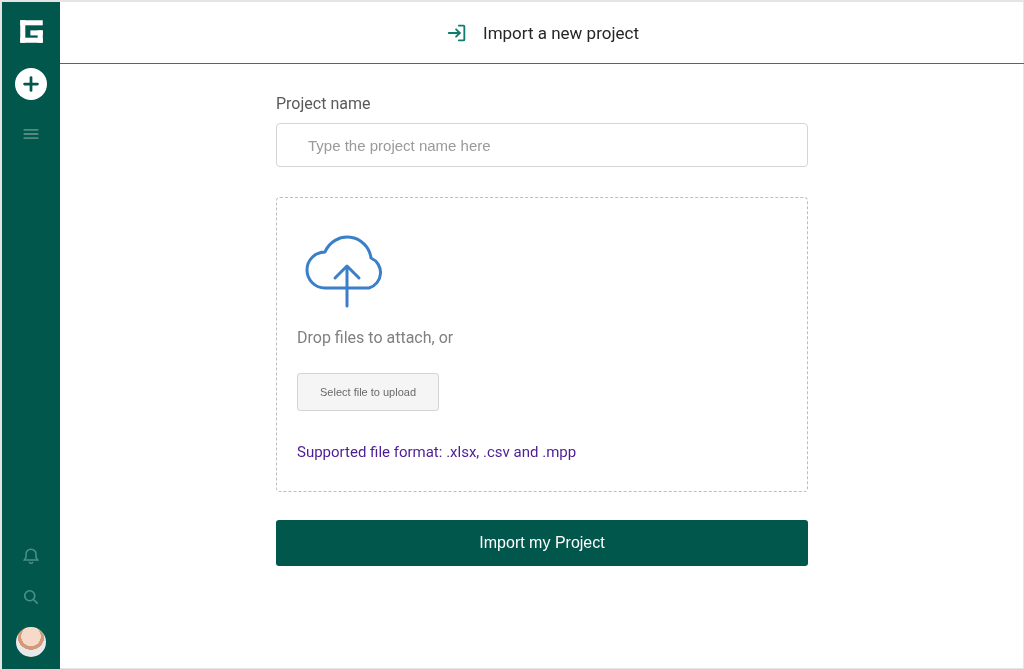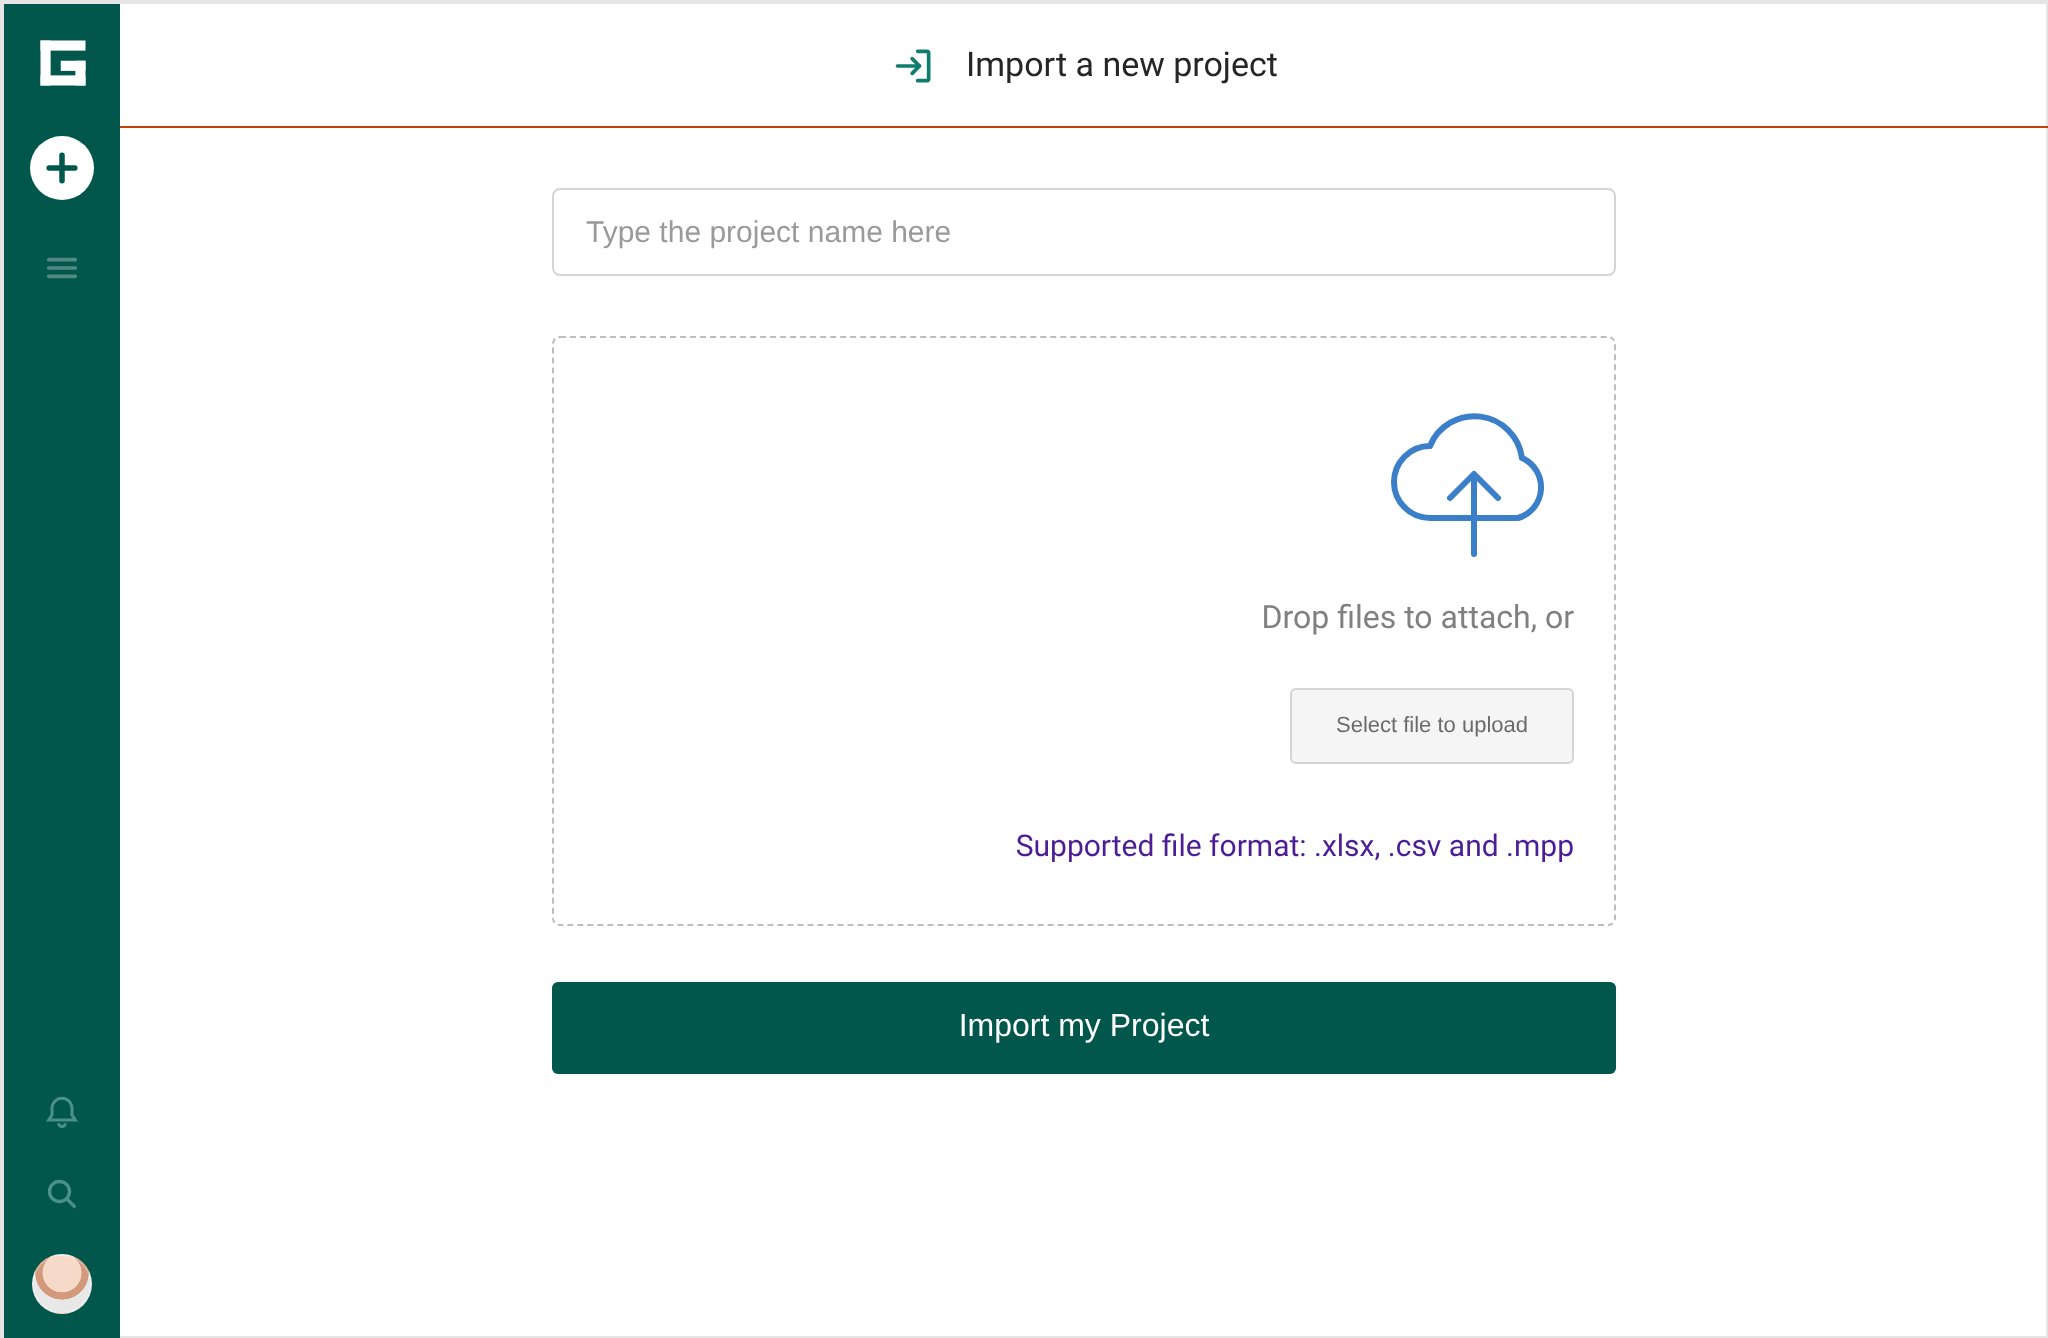--- a/index.html
+++ b/index.html
@@ -17,24 +17,24 @@
 
   
   .main { flex: 1; display: flex; flex-direction: column; }
   .topbar { height: 62px; border-bottom: 1px solid #c2410c; display: flex; align-items: center; justify-content: center; gap: 14px; }
   .topbar-title { font-size: 17px; color: #262626; font-weight: 400; }
   .import-ico { width: 24px; height: 24px; display: flex; align-items: center; justify-content: center; }
 
   .content { flex: 1; overflow: auto; padding-top: 30px; }
   .form { width: 532px; margin: 0 auto; }
   .label { font-size: 16px; color: #5a5a5a; margin-bottom: 10px; }
-  .text-input { width: 100%; height: 44px; border: 1px solid #d5d5d5; border-radius: 4px; padding: 0 16px; font-size: 15px; color: #262626; outline: none; }
+  .text-input { width: 100%; height: 44px; border: 1px solid #d5d5d5; border-radius: 4px; padding: 0 31px; font-size: 15px; color: #262626; outline: none; }
   .text-input::placeholder { color: #9a9a9a; }
 
-  .dropzone { margin-top: 30px; width: 100%; border: 1px dashed #bdbdbd; border-radius: 4px; padding: 36px 20px 30px; display: flex; flex-direction: column; align-items: flex-end; }
+  .dropzone { margin-top: 30px; width: 100%; border: 1px dashed #bdbdbd; border-radius: 4px; padding: 36px 20px 30px; display: flex; flex-direction: column; align-items: flex-start; }
   .cloud { width: 100px; height: 78px; margin-bottom: 16px; }
   .drop-text { font-size: 16px; color: #808080; margin-bottom: 26px; }
   .select-btn { border: 1px solid #d5d5d5; background: #f5f5f5; border-radius: 3px; padding: 12px 22px; font-size: 11px; color: #6a6a6a; cursor: pointer; }
   .supported { margin-top: 32px; font-size: 15px; color: #4c1d95; }
 
   .submit { margin-top: 28px; width: 100%; height: 46px; background: #02574d; color: #fff; border: none; border-radius: 3px; font-size: 16px; cursor: pointer; text-align: center; }
 </style>
 </head>
 <body>
 
@@ -85,20 +85,21 @@
           <path d="M14 4 h5 a1 1 0 0 1 1 1 v14 a1 1 0 0 1 -1 1 h-5"></path>
           <line x1="3" y1="12" x2="15" y2="12"></line>
           <polyline points="11 8 15 12 11 16"></polyline>
         </svg>
       </div>
       <div class="topbar-title">Import a new project</div>
     </div>
 
     <div class="content">
       <div class="form">
+        <div class="label">Project name</div>
         <input class="text-input" type="text" placeholder="Type the project name here" style="">
 
         <div class="dropzone">
           <div class="cloud">
             <svg viewBox="0 0 100 78" width="100" height="78" fill="none" stroke="#3a7fc7" stroke-width="3" stroke-linecap="round" stroke-linejoin="round">
               <path d="M28 54 a18 18 0 0 1 0 -36 a24 24 0 0 1 46 6 a16 16 0 0 1 -2 30 H28 z"></path>
               <line x1="50" y1="72" x2="50" y2="34"></line>
               <polyline points="38 44 50 32 62 44"></polyline>
             </svg>
           </div>

